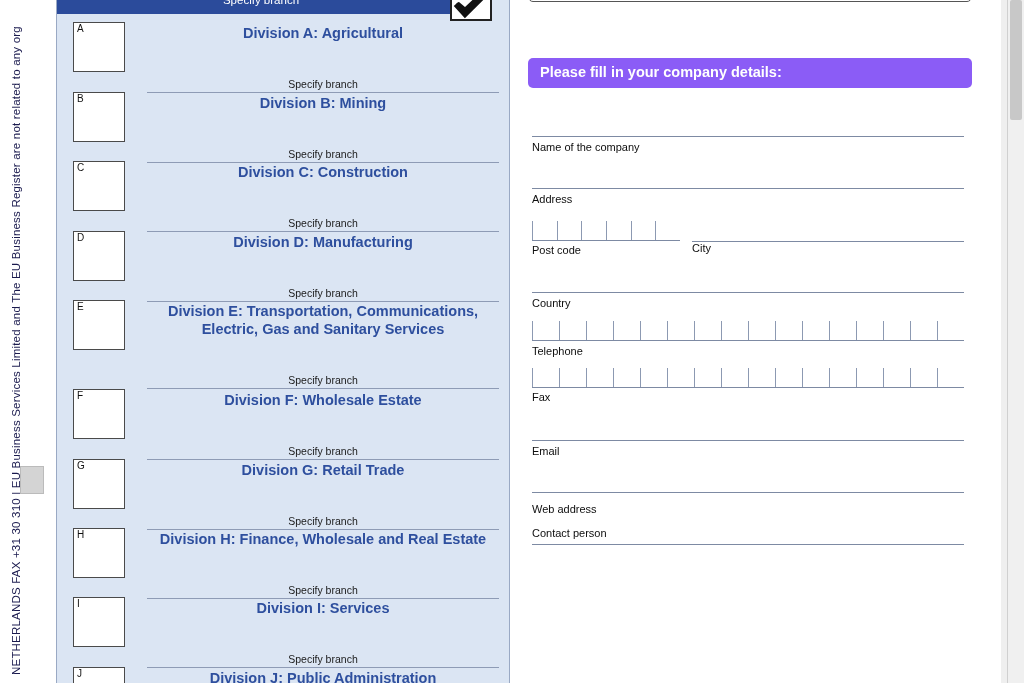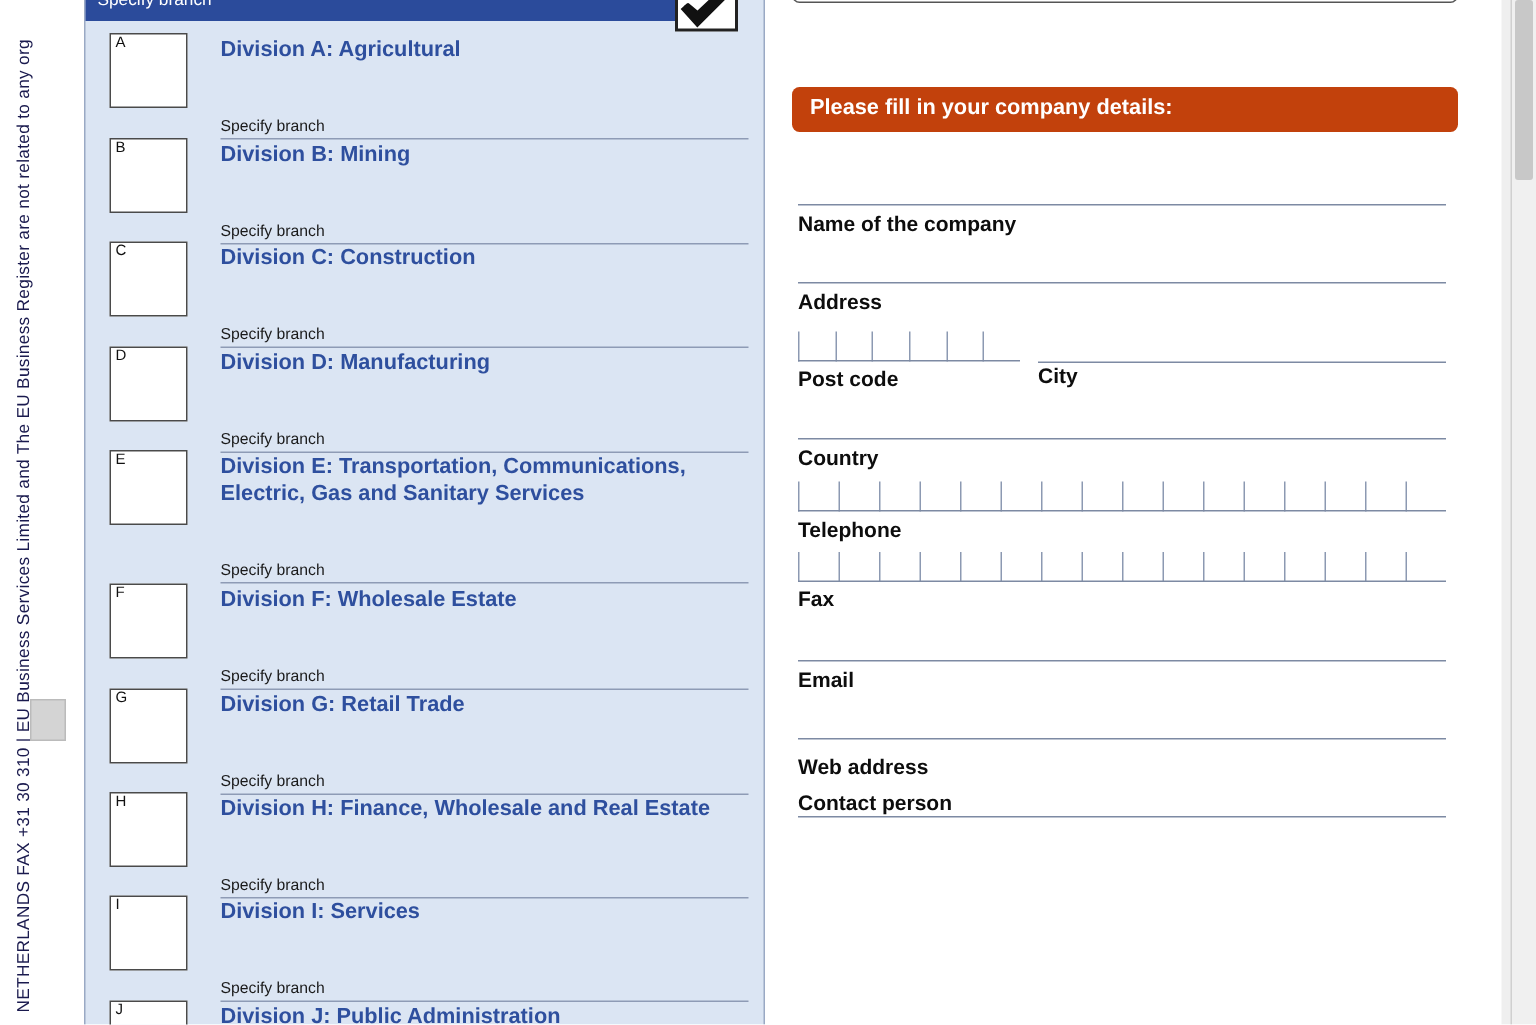--- a/index.html
+++ b/index.html
@@ -62,20 +62,21 @@
   
   .divisions-panel {
     position: absolute;
     left: 0px;
     top: 0px;
     width: 452px;
     height: 683px;
     background: #dbe5f3;
     border-left: 1px solid #9aa9c4;
     border-right: 1px solid #9aa9c4;
+    text-align: center;
   }
 
   .head-bar {
     position: absolute;
     left: 0px;
     top: -8px;
     width: 400px;
     height: 22px;
     background: #2b4b9b;
     color: #ffffff;
@@ -164,34 +165,34 @@
     border: 1px solid #555555;
     border-radius: 5px;
     box-sizing: border-box;
   }
   .company-header {
     position: absolute;
     left: 4px;
     top: 58px;
     width: 444px;
     height: 30px;
-    background: #c2410c;
+    background: #8b5cf6;
     border-radius: 5px;
     color: #ffffff;
     font-size: 14.5px;
     font-weight: bold;
     padding: 6px 0 0 12px;
     box-sizing: border-box;
     font-family: "Liberation Sans", sans-serif;
   }
 
   .fieldlabel {
     position: absolute;
-    font-size: 14px;
-    font-weight: bold;
+    font-size: 11px;
+    font-weight: normal;
     color: #0d0d0d;
     font-family: "Liberation Sans", sans-serif;
   }
   .fieldrule {
     position: absolute;
     height: 1px;
     background: #7d8aa3;
   }
   .combcells {
     position: absolute;

